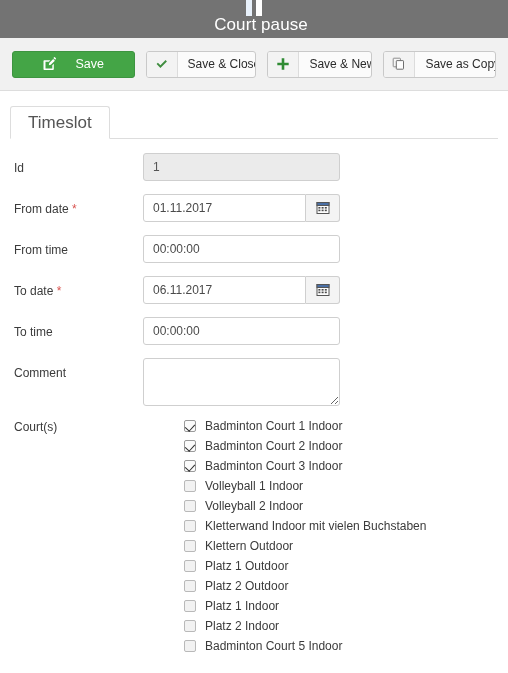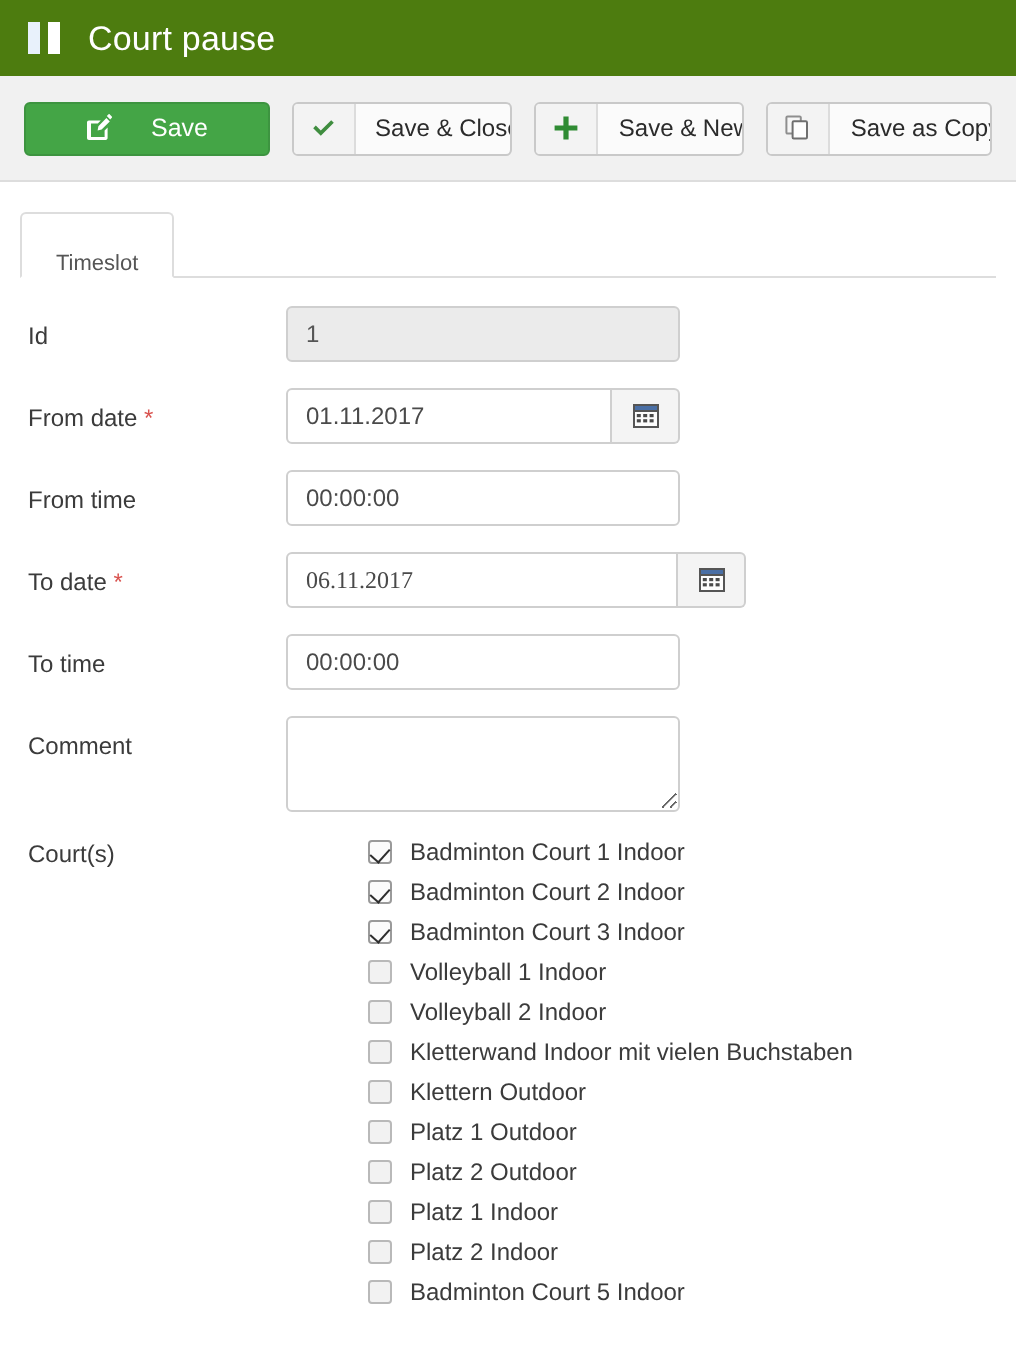--- a/index.html
+++ b/index.html
@@ -12,25 +12,26 @@
     background: #ffffff;
     font-family: "Liberation Sans", sans-serif;
     font-size: 12px;
     color: #333333;
     overflow: hidden;
   }
 
   
   .titlebar {
     height: 38px;
-    background: #4d7c0f;
+    background: #737373;
     display: flex;
     align-items: center;
     padding: 0 14px;
     box-sizing: border-box;
+    flex-direction: column;
   }
   .pause-icon {
     width: 16px;
     height: 16px;
     display: inline-flex;
     justify-content: space-between;
     align-items: stretch;
     flex: 0 0 auto;
   }
   .pause-icon i {
@@ -113,22 +114,22 @@
     margin: 16px 10px 0 10px;
     height: 31px;
     display: flex;
     align-items: flex-end;
     border-bottom: 1px solid #dddddd;
   }
   .tab {
     height: 31px;
     padding: 0 17px;
     display: flex;
-    align-items: flex-end;
-    font-size: 11px;
+    align-items: center;
+    font-size: 17px;
     color: #555555;
     background: #ffffff;
     border: 1px solid #dddddd;
     border-bottom: 1px solid #ffffff;
     border-top-left-radius: 3px;
     border-top-right-radius: 3px;
     margin-bottom: -1px;
     cursor: pointer;
   }
 
@@ -348,21 +349,21 @@
       <input class="input" value="00:00:00" style="">
     </div>
   </div>
 
   <div class="row">
     <div class="label">
       <span>To date</span>
       <span class="req">*</span>
     </div>
     <div class="field">
-      <input class="input with-btn" style="width: 196px; font-family: Liberation Serif, serif;" value="06.11.2017">
+      <input class="input with-btn" style="width: 163px;" value="06.11.2017">
       <span class="cal-btn">
         <span>
           <svg class="svgico" width="14" height="14" viewBox="0 0 14 14">
             <rect x="1" y="1.5" width="12" height="11" fill="#fdfdfd" stroke="#555555" stroke-width="1"></rect>
             <rect x="1" y="1.5" width="12" height="3" fill="#4a6fa5" stroke="#555555" stroke-width="1"></rect>
             <rect x="2.4" y="6" width="2" height="1.6" fill="#4a4a4a"></rect>
             <rect x="5.6" y="6" width="2" height="1.6" fill="#4a4a4a"></rect>
             <rect x="8.8" y="6" width="2" height="1.6" fill="#4a4a4a"></rect>
             <rect x="2.4" y="8.6" width="2" height="1.6" fill="#4a4a4a"></rect>
             <rect x="5.6" y="8.6" width="2" height="1.6" fill="#4a4a4a"></rect>

